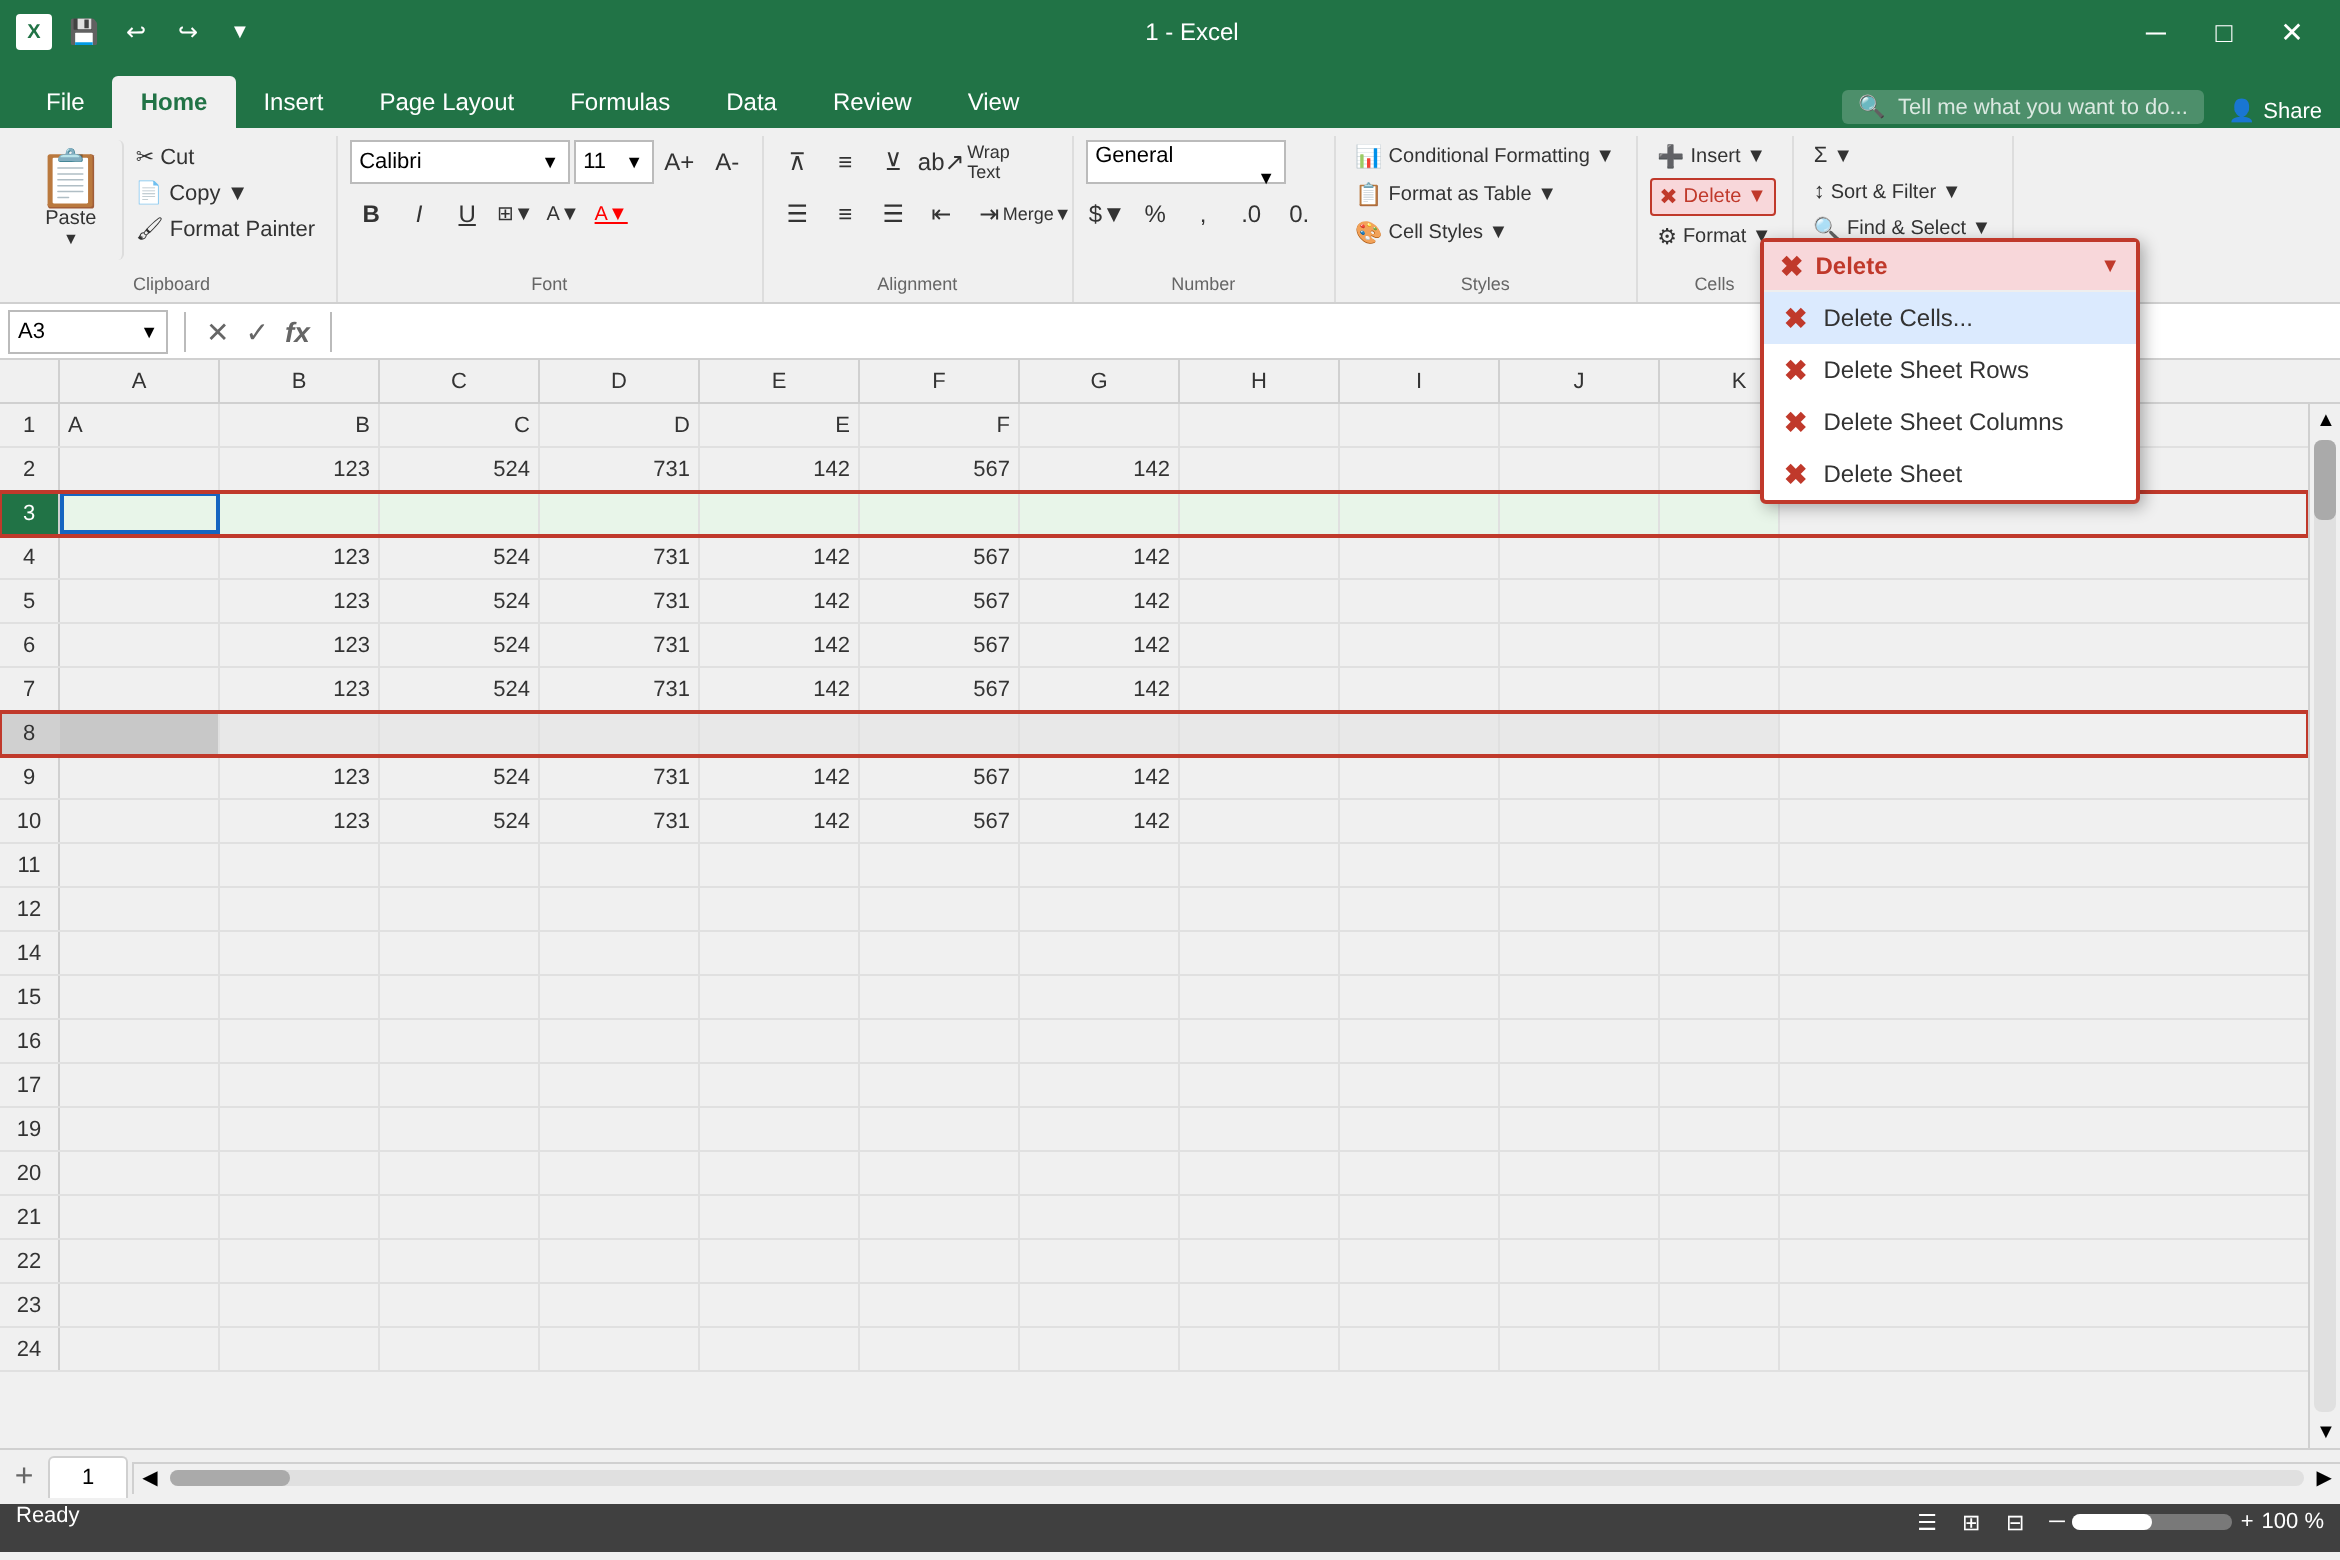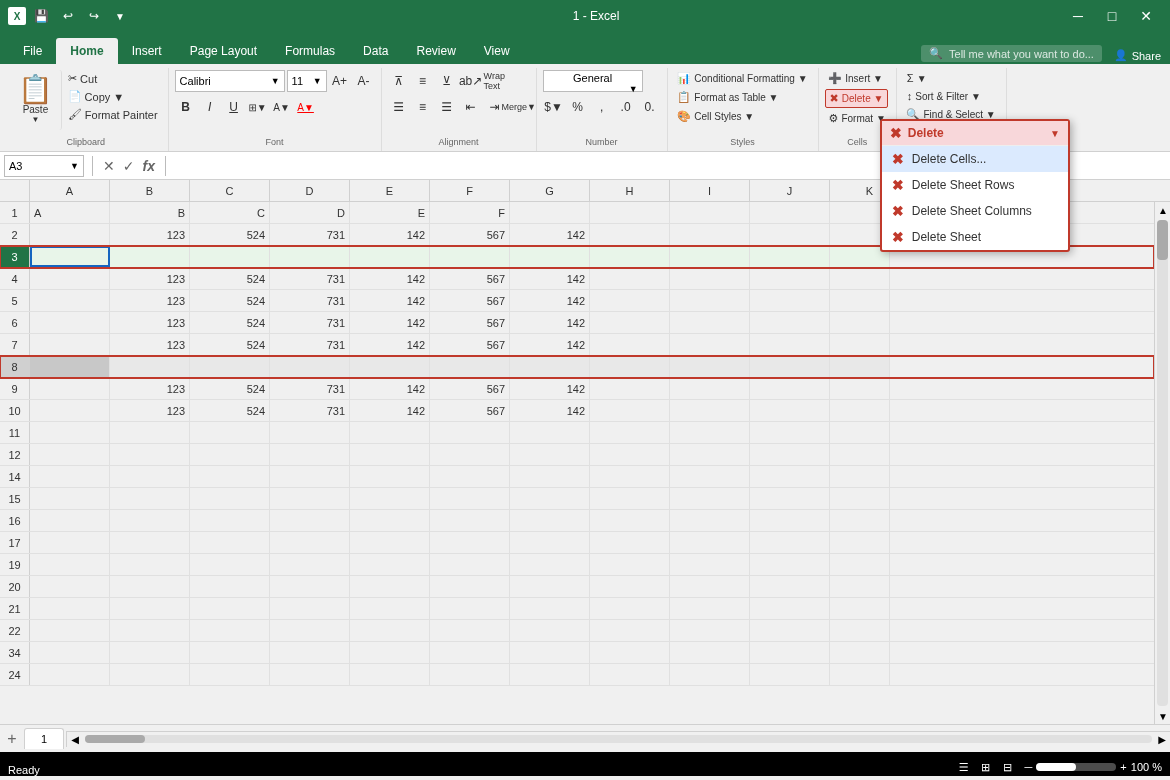--- a/index.html
+++ b/index.html
@@ -100,21 +100,21 @@
     .fmt-btn {
       width: 22px; height: 22px; display: flex; align-items: center; justify-content: center;
       cursor: pointer; border-radius: 2px; font-size: 12px; color: #333;
     }
     .fmt-btn.bold { font-weight: bold; }
     .fmt-btn.italic { font-style: italic; }
     .fmt-btn.underline { text-decoration: underline; }
 
     
     .num-dropdown {
-      display: flex; align-items: center; border: 1px solid #bbb; background: white;
+      display: flex; border: 1px solid #bbb; background: white;
       padding: 1px 4px; height: 22px; cursor: pointer; font-size: 11px; width: 100px; flex-direction: column;
     }
 
     
     .delete-dropdown-area {
       position: absolute;
       top: 55px; left: 880px;
       background: white;
       border: 2px solid #c0392b;
       border-radius: 3px;
@@ -182,21 +182,21 @@
     .sheet-tab-add { width: 24px; height: 24px; display: flex; align-items: center; justify-content: center; cursor: pointer; color: #666; font-size: 16px; }
     .sheet-tab {
       padding: 4px 16px; border: 1px solid #d0d0d0; border-bottom: none;
       background: white; font-size: 11px; cursor: pointer; border-radius: 3px 3px 0 0;
       margin-right: 2px;
     }
     .sheet-tab:not(.active-tab) { background: #d0d0d0; }
 
     
     .status-bar {
-      height: 24px; background: #000000; color: white; display: flex; align-items: flex-end;
+      height: 24px; background: #404040; color: white; display: flex; align-items: flex-start;
       padding: 0 8px; font-size: 11px; justify-content: space-between;
     }
     .status-right { display: flex; align-items: center; gap: 8px; }
     .view-btns { display: flex; gap: 4px; }
     .view-btn { width: 18px; height: 18px; display: flex; align-items: center; justify-content: center; cursor: pointer; }
 
     
     .h-scroll { height: 16px; background: #f0f0f0; border-top: 1px solid #d0d0d0; display: flex; align-items: center; }
 
     
@@ -728,21 +728,21 @@
           <div class="grid-cell"></div>
           <div class="grid-cell"></div>
           <div class="grid-cell"></div>
           <div class="grid-cell"></div>
           <div class="grid-cell"></div>
           <div class="grid-cell"></div>
           <div class="grid-cell"></div>
           <div class="grid-cell grid-cell-n"></div>
         </div>
       <div class="grid-row">
-          <div class="row-num">34</div>
+          <div class="row-num">23</div>
           <div class="grid-cell col-a"></div>
           <div class="grid-cell"></div>
           <div class="grid-cell"></div>
           <div class="grid-cell"></div>
           <div class="grid-cell"></div>
           <div class="grid-cell"></div>
           <div class="grid-cell"></div>
           <div class="grid-cell"></div>
           <div class="grid-cell"></div>
           <div class="grid-cell"></div>

